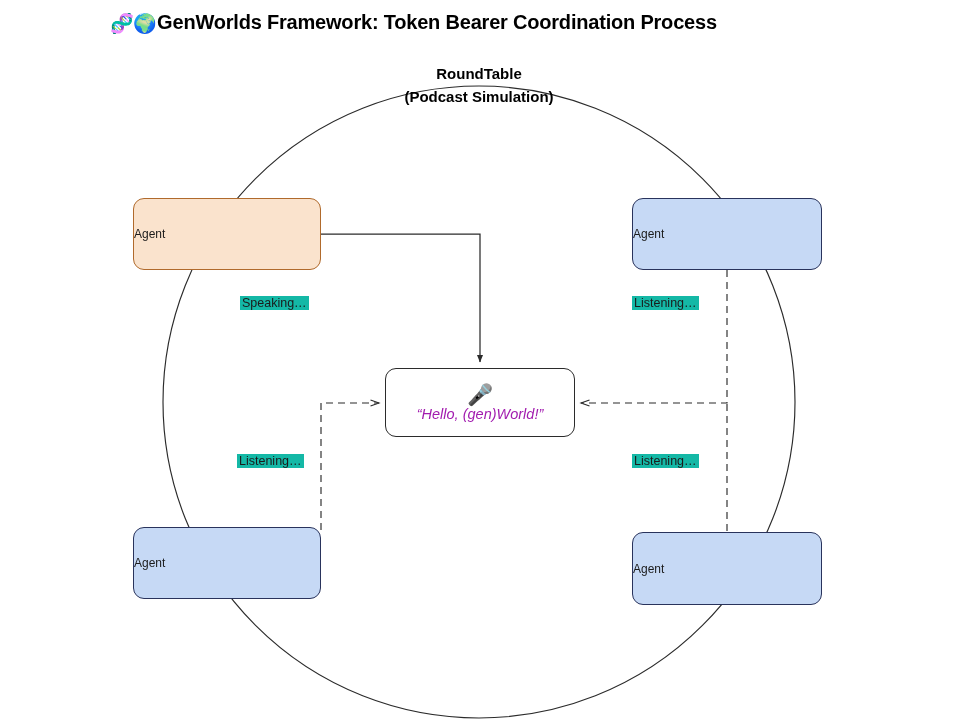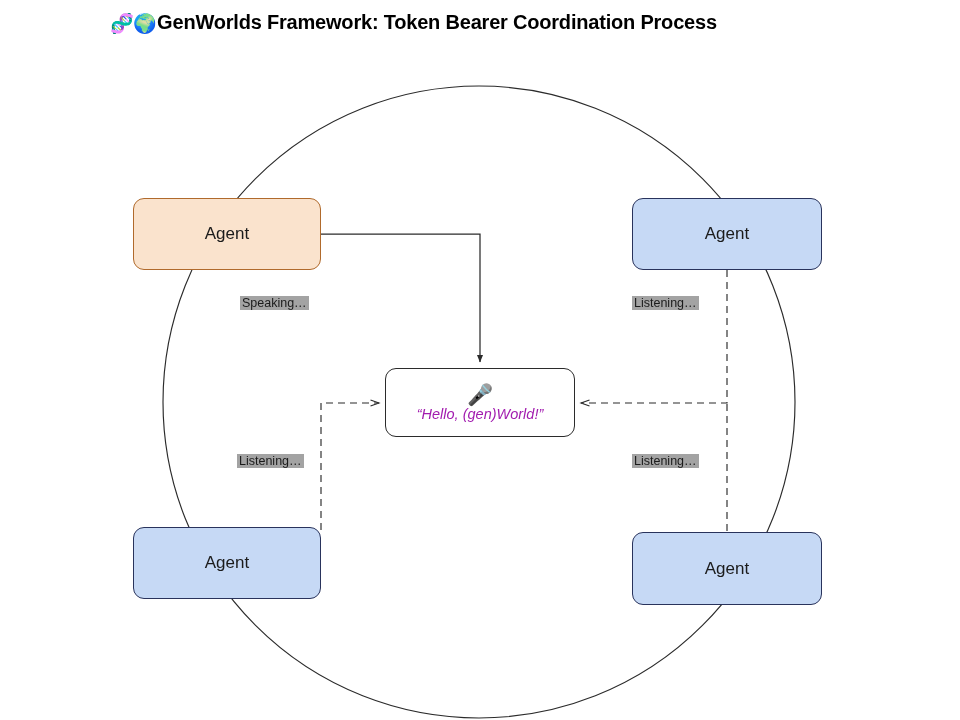--- a/index.html
+++ b/index.html
@@ -53,22 +53,21 @@
   }
 
   
   .node {
     position: absolute;
     box-sizing: border-box;
     border: 1.3px solid #2b2b2b;
     border-radius: 11px;
     display: flex;
     align-items: center;
-    justify-content: center;
-    font-size: 17px;
+    font-size: 12px;
     color: #1b1b1b;
     z-index: 3;
   }
   .node.agent-top-left {
     left: 133px; top: 198px; width: 188px; height: 72px;
     background: #fae3cd;
     border-color: #b06a2c;
   }
   .node.agent-top-right {
     left: 632px; top: 198px; width: 190px; height: 72px;
@@ -112,21 +111,21 @@
     white-space: nowrap;
   }
 
   
   .edge-label {
     position: absolute;
     font-size: 12.5px;
     color: #1b1b1b;
     white-space: nowrap;
     z-index: 4;
-    background: #a3a3a3;
+    background: #14b8a6;
     padding: 0 2px;
   }
   .lbl-speaking       { left: 240px; top: 296px; }
   .lbl-listen-tr      { left: 632px; top: 296px; }
   .lbl-listen-bl      { left: 237px; top: 454px; }
   .lbl-listen-br      { left: 632px; top: 454px; }
 </style>
 </head>
 <body>
 
@@ -151,20 +150,22 @@
 
   <path d="M727,531 L727,403" fill="none" stroke="#2b2b2b" stroke-width="1.15" stroke-dasharray="7,5"></path>
 
 </svg>
 
 <div class="title">
   <span class="emoji">🧬</span><span class="emoji">🌍</span><span>GenWorlds Framework: Token Bearer Coordination Process</span>
 </div>
 
 <div class="subtitle">
+  <div>RoundTable</div>
+  <div>(Podcast Simulation)</div>
 </div>
 
 <div class="node agent-top-left">
   <span>Agent</span>
 </div>
 
 <div class="node agent-top-right">
   <span>Agent</span>
 </div>
 

